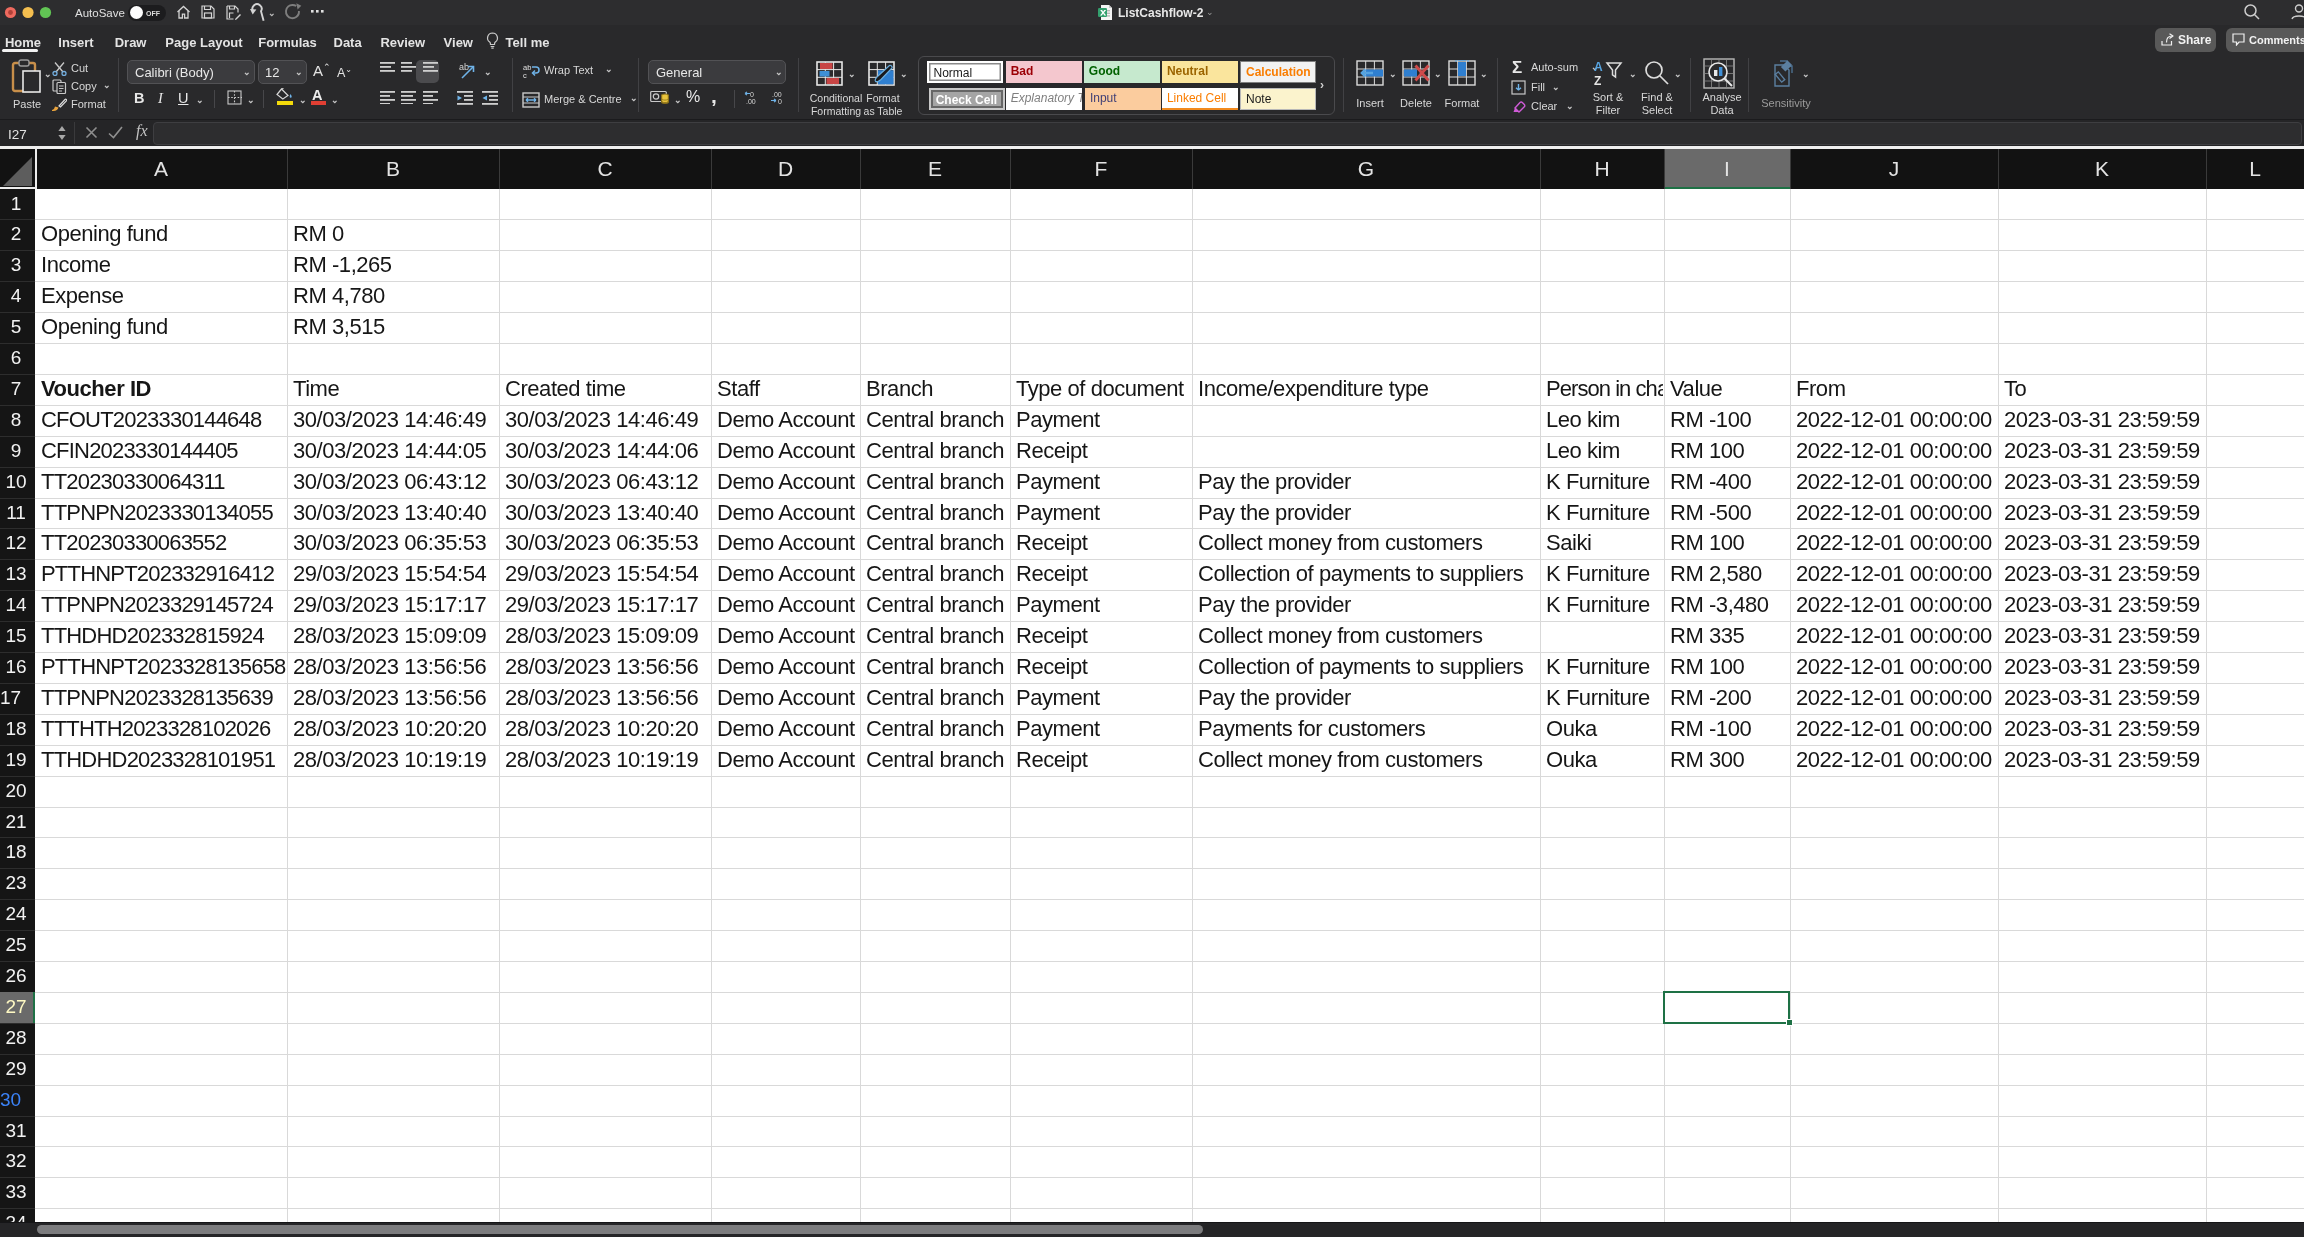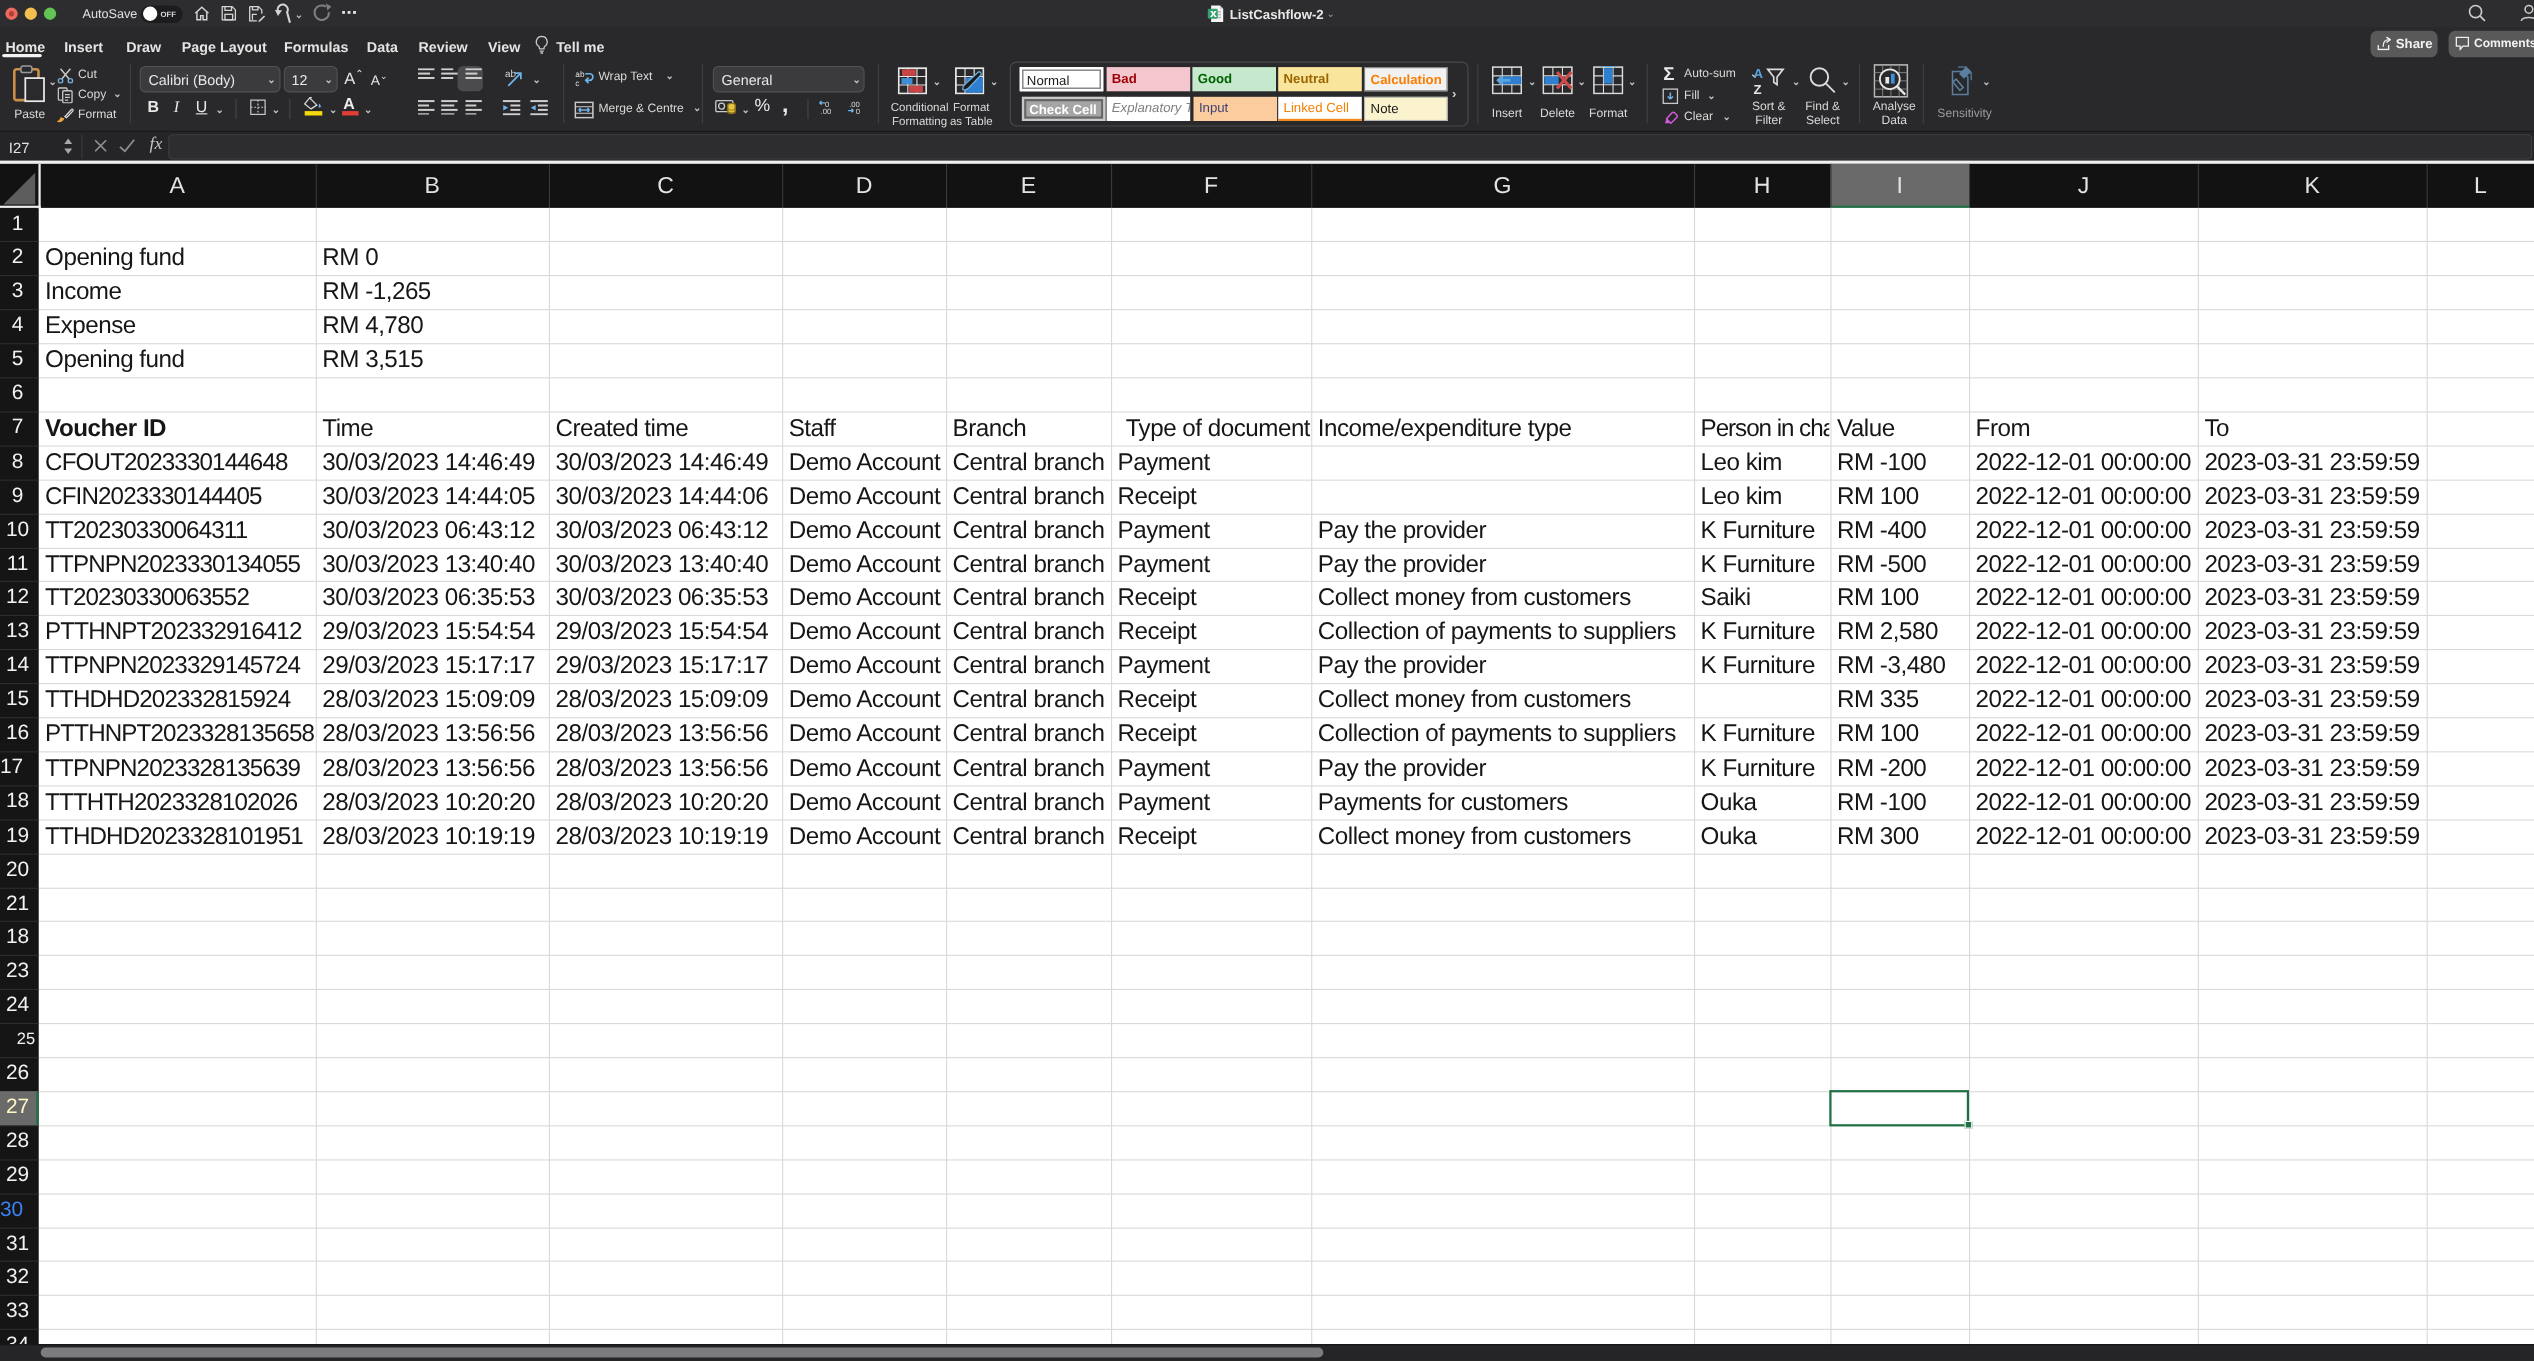--- a/index.html
+++ b/index.html
@@ -504,21 +504,21 @@
 <div class="ab" style="left:0;top:621.1px;width:32px;height:30.9px;line-height:30.9px;text-align:center;color:#f2f2f2;font-size:19px">15</div>
 <div class="ab" style="left:0;top:652.0px;width:32px;height:30.9px;line-height:30.9px;text-align:center;color:#f2f2f2;font-size:19px">16</div>
 <div class="ab" style="left:0;top:682.9px;width:32px;height:30.9px;line-height:30.9px;color:#f2f2f2;font-size:19px">17</div>
 <div class="ab" style="left:0;top:713.8px;width:32px;height:30.9px;line-height:30.9px;text-align:center;color:#f2f2f2;font-size:19px">18</div>
 <div class="ab" style="left:0;top:744.7px;width:32px;height:30.9px;line-height:30.9px;text-align:center;color:#f2f2f2;font-size:19px">19</div>
 <div class="ab" style="left:0;top:775.6px;width:32px;height:30.9px;line-height:30.9px;text-align:center;color:#f2f2f2;font-size:19px">20</div>
 <div class="ab" style="left:0;top:806.5px;width:32px;height:30.9px;line-height:30.9px;text-align:center;color:#f2f2f2;font-size:19px">21</div>
 <div class="ab" style="left:0;top:837.4px;width:32px;height:30.9px;line-height:30.9px;text-align:center;color:#f2f2f2;font-size:19px">18</div>
 <div class="ab" style="left:0;top:868.3px;width:32px;height:30.9px;line-height:30.9px;text-align:center;color:#f2f2f2;font-size:19px">23</div>
 <div class="ab" style="left:0;top:899.2px;width:32px;height:30.9px;line-height:30.9px;text-align:center;color:#f2f2f2;font-size:19px">24</div>
-<div class="ab" style="left:0;top:930.1px;width:32px;height:30.9px;line-height:30.9px;text-align:right;color:#f2f2f2;font-size:15px">25</div>
+<div class="ab" style="left:0;top:930.1px;width:32px;height:30.9px;line-height:30.9px;text-align:center;color:#f2f2f2;font-size:19px">25</div>
 <div class="ab" style="left:0;top:961.0px;width:32px;height:30.9px;line-height:30.9px;text-align:center;color:#f2f2f2;font-size:19px">26</div>
 <div class="ab" style="left:0;top:991.9px;width:32px;height:30.9px;line-height:30.9px;text-align:center;color:#fef9c3;font-size:19px">27</div>
 <div class="ab" style="left:0;top:1022.8px;width:32px;height:30.9px;line-height:30.9px;text-align:center;color:#f2f2f2;font-size:19px">28</div>
 <div class="ab" style="left:0;top:1053.7px;width:32px;height:30.9px;line-height:30.9px;text-align:center;color:#f2f2f2;font-size:19px">29</div>
 <div class="ab" style="left:0;top:1084.6px;width:32px;height:30.9px;line-height:30.9px;color:#3b82f6;font-size:19px">30</div>
 <div class="ab" style="left:0;top:1115.5px;width:32px;height:30.9px;line-height:30.9px;text-align:center;color:#f2f2f2;font-size:19px">31</div>
 <div class="ab" style="left:0;top:1146.4px;width:32px;height:30.9px;line-height:30.9px;text-align:center;color:#f2f2f2;font-size:19px">32</div>
 <div class="ab" style="left:0;top:1177.3px;width:32px;height:30.9px;line-height:30.9px;text-align:center;color:#f2f2f2;font-size:19px">33</div>
 <div class="ab" style="left:0;top:1208.2px;width:32px;height:30.9px;line-height:30.9px;text-align:center;color:#f2f2f2;font-size:19px">34</div>
 <div class="cell" style="left:41px;top:219.4px;width:245px;height:30.9px;">Opening fund</div>
@@ -527,21 +527,21 @@
 <div class="cell" style="left:293px;top:250.3px;width:205px;height:30.9px;">RM -1,265</div>
 <div class="cell" style="left:41px;top:281.2px;width:245px;height:30.9px;">Expense</div>
 <div class="cell" style="left:293px;top:281.2px;width:205px;height:30.9px;">RM 4,780</div>
 <div class="cell" style="left:41px;top:312.1px;width:245px;height:30.9px;">Opening fund</div>
 <div class="cell" style="left:293px;top:312.1px;width:205px;height:30.9px;">RM 3,515</div>
 <div class="cell" style="left:41px;top:373.9px;width:245px;height:30.9px;font-weight:bold;">Voucher ID</div>
 <div class="cell" style="left:293px;top:373.9px;width:205px;height:30.9px;">Time</div>
 <div class="cell" style="left:505px;top:373.9px;width:205px;height:30.9px;">Created time</div>
 <div class="cell" style="left:717px;top:373.9px;width:142px;height:30.9px;">Staff</div>
 <div class="cell" style="left:866px;top:373.9px;width:143px;height:30.9px;">Branch</div>
-<div class="cell" style="left:1016px;top:373.9px;width:175px;height:30.9px;text-align:right;">Type of document</div>
+<div class="cell" style="left:1016px;top:373.9px;width:175px;height:30.9px;">Type of document</div>
 <div class="cell" style="left:1198px;top:373.9px;width:341px;height:30.9px;">Income/expenditure type</div>
 <div class="cell" style="left:1546px;top:373.9px;width:117px;height:30.9px;letter-spacing:-0.95px;">Person in charge</div>
 <div class="cell" style="left:1670px;top:373.9px;width:119px;height:30.9px;">Value</div>
 <div class="cell" style="left:1796px;top:373.9px;width:201px;height:30.9px;">From</div>
 <div class="cell" style="left:2004px;top:373.9px;width:201px;height:30.9px;">To</div>
 <div class="cell cva" style="left:41px;top:404.8px;width:245px;height:30.9px;">CFOUT2023330144648</div>
 <div class="cell" style="left:293px;top:404.8px;width:205px;height:30.9px;">30/03/2023 14:46:49</div>
 <div class="cell" style="left:505px;top:404.8px;width:205px;height:30.9px;">30/03/2023 14:46:49</div>
 <div class="cell" style="left:717px;top:404.8px;width:142px;height:30.9px;">Demo Account</div>
 <div class="cell" style="left:866px;top:404.8px;width:143px;height:30.9px;">Central branch</div>

